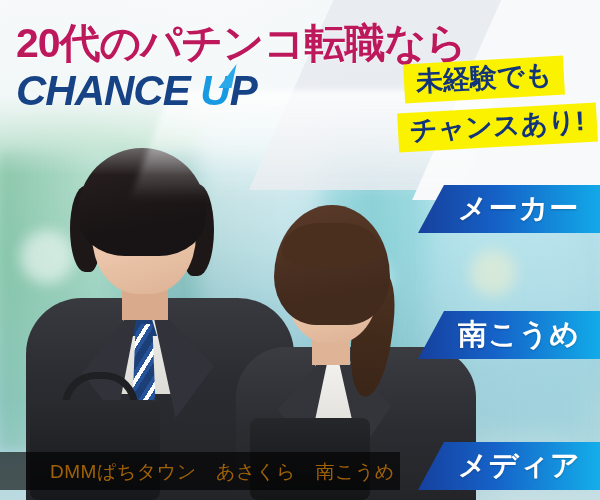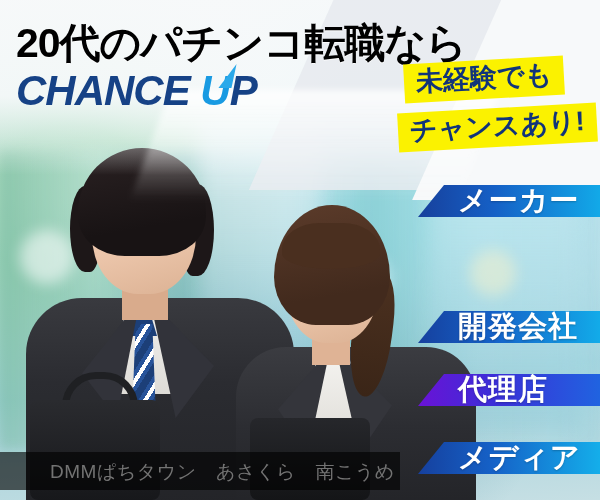--- a/index.html
+++ b/index.html
@@ -283,21 +283,21 @@
     border-radius: 34px 34px 0 0;
   }
 
   
   .headline {
     position: absolute;
     left: 16px;
     top: 16px;
     font-size: 41px;
     font-weight: bold;
-    color: #000000;
+    color: #be185d;
     letter-spacing: -1px;
     white-space: nowrap;
     text-shadow: 0 1px 0 rgba(255,255,255,0.8);
   }
   .logo {
     position: absolute;
     left: 16px;
     top: 70px;
     font-size: 42px;
     font-weight: bold;
@@ -342,21 +342,21 @@
     left: 398px;
     top: 108px;
     transform: rotate(-3.2deg);
   }
 
   
   .cat {
     position: absolute;
     left: 418px;
     width: 182px;
-    height: 32px;
+    height: 48px;
     display: flex;
     align-items: center;
     clip-path: polygon(26px 0, 100% 0, 100% 100%, 0 100%);
   }
   .cat-label {
     margin-left: 40px;
     color: #ffffff;
     font-size: 29px;
     font-weight: bold;
     letter-spacing: 1px;
@@ -375,21 +375,21 @@
     left: 0;
     top: 452px;
     width: 400px;
     height: 38px;
     background: rgba(0,0,0,0.62);
   }
   .caption-text {
     position: absolute;
     left: 50px;
     top: 459px;
-    color: #737373;
+    color: #a16207;
     font-size: 19px;
     white-space: nowrap;
     letter-spacing: 0.5px;
   }
 </style>
 </head>
 <body>
 
 <div id="banner-root">
 
@@ -441,24 +441,21 @@
 
   <div class="logo"><span>CHANCE </span><span class="up-u"><span>U</span><span class="up-arrow"></span></span><span>P</span></div>
 
   <div class="ylw ylw-1">未経験でも</div>
   <div class="ylw ylw-2">チャンスあり!</div>
 
   <div class="cat cat-0">
     <span class="cat-label">メーカー</span>
   </div>
   <div class="cat cat-2">
-    <span class="cat-label">開発会社</span>
-  </div>
-  <div class="cat cat-3">
-    <span class="cat-label">代理店</span>
+    <span class="cat-label">南こうめ</span>
   </div>
   <div class="cat cat-4">
     <span class="cat-label">メディア</span>
   </div>
 
   <div class="caption-band"></div>
   <div class="caption-text">DMMぱちタウン　あさくら　南こうめ</div>
 
 </div>
 

